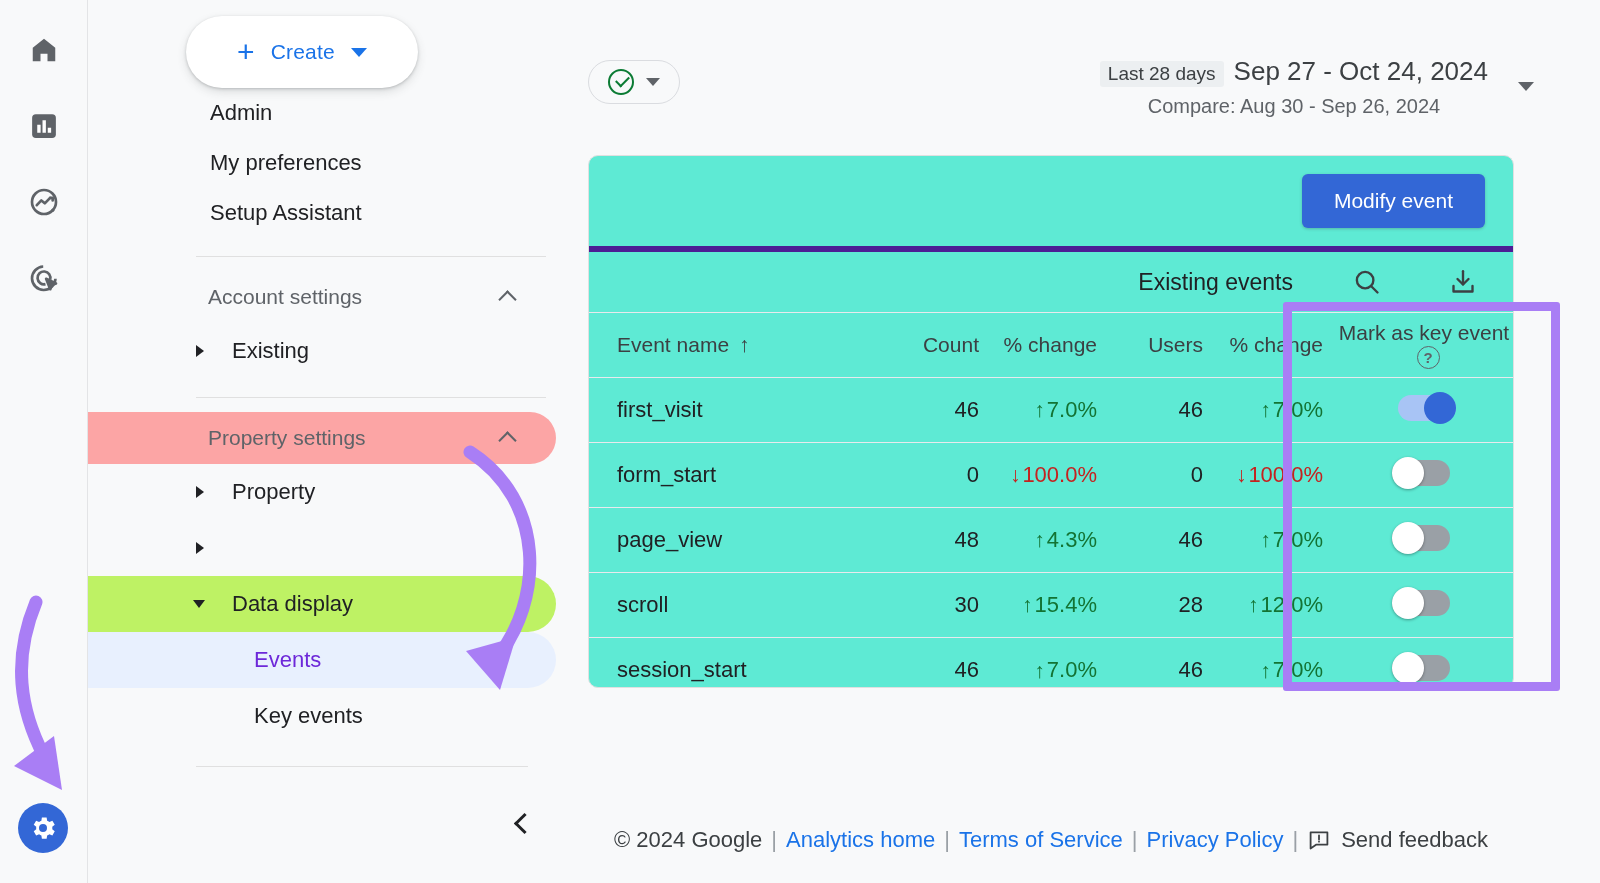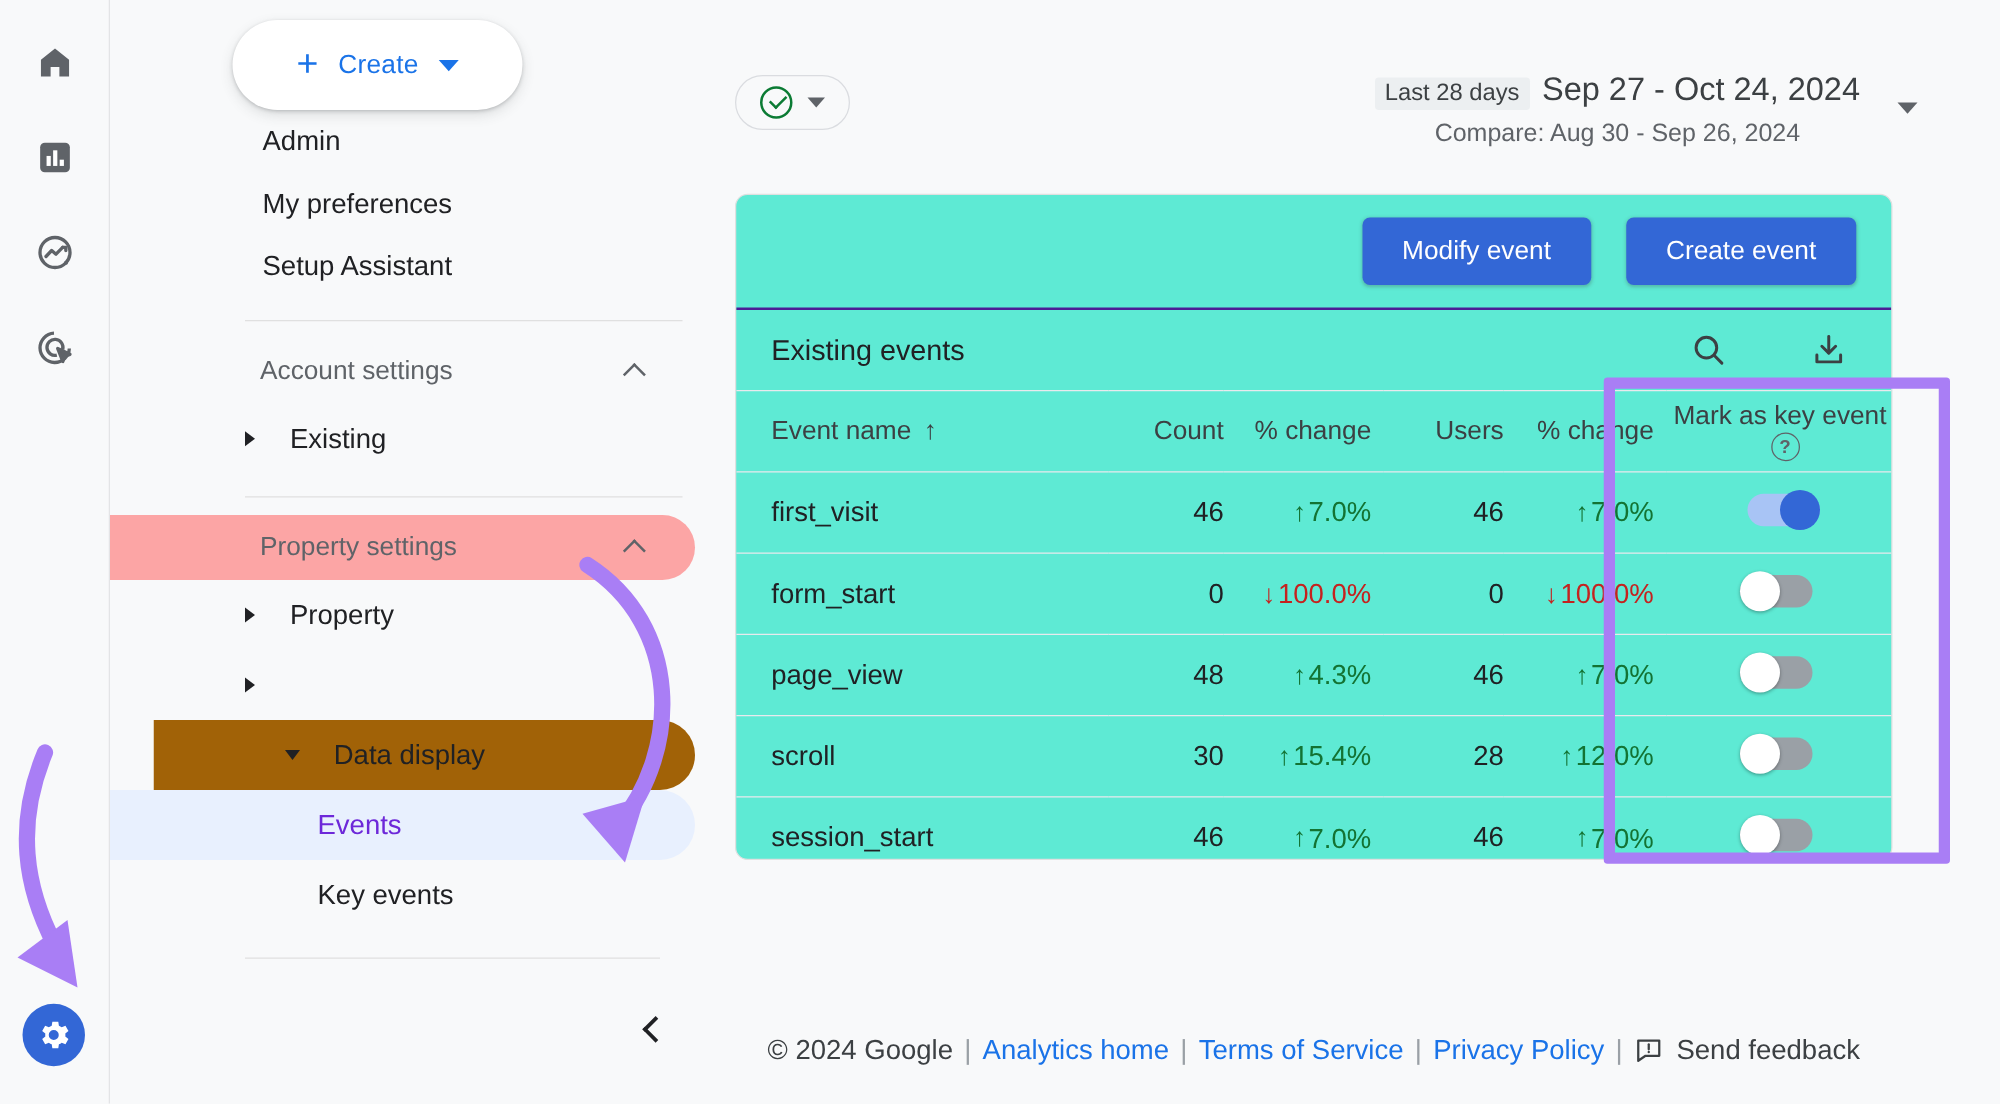--- a/index.html
+++ b/index.html
@@ -99,21 +99,21 @@
     border-top: 6px solid transparent; border-bottom: 6px solid transparent;
     border-left: 8px solid #202124;
   }
   .nav-item .tri-down {
     position: absolute; left: 105px;
     width: 0; height: 0;
     border-left: 6.5px solid transparent; border-right: 6.5px solid transparent;
     border-top: 8px solid #202124;
   }
   .nav-item .lbl { margin-left: 38px; }
-  .nav-item.shaded { background: #a16207; margin-left: 35px; }
+  .nav-item.shaded { background: #bef264; }
   .nav-item.selected { background: #e8f0fe; }
   .nav-item.selected .lbl { color: #6d28d9; margin-left: 60px; }
   .nav-sub { padding-left: 166px; }
   .nav-bottom-divider { height: 1px; background: #e0e0e0; margin: 22px 60px 0 108px; }
   .collapse-btn {
     position: absolute; left: 412px; bottom: 38px;
     width: 44px; height: 44px; display: flex; align-items: center; justify-content: center;
     cursor: pointer;
   }
   .chev-left { width: 15px; height: 15px; border-left: 3px solid #202124; border-bottom: 3px solid #202124; transform: rotate(45deg); margin-left: 5px; }
@@ -168,23 +168,24 @@
     height: 54px; padding: 0 32px;
     border-radius: 6px;
     background: #3367d6; color: #fff;
     font-size: 21px; border: none;
     display: flex; align-items: center; justify-content: center;
     box-shadow: 0 1px 3px rgba(60,64,67,.3);
     cursor: pointer;
     font-family: "Liberation Sans", sans-serif;
   }
   .card-subhead {
-    height: 66px; border-top: 2px solid #4c1d95;
+    height: 66px; border-top: 6px solid #4c1d95;
     display: flex; align-items: center;
     padding: 0 28px 0 28px;
+    text-align: right;
   }
   .subhead-title { font-size: 23px; color: #202124; flex: 1; }
   .icon-btn { width: 44px; height: 44px; display: flex; align-items: center; justify-content: center; cursor: pointer; margin-left: 52px; }
 
   table.evt { width: 100%; border-collapse: collapse; table-layout: fixed; }
   table.evt th, table.evt td { border-top: 1px solid #e8eaed; height: 65px; vertical-align: middle; }
   .col-name   { width: 298px; text-align: left;  padding-left: 28px; }
   .col-count  { width: 92px;  text-align: right; }
   .col-chg1   { width: 128px; text-align: right; padding-right: 10px; }
   .col-users  { width: 96px;  text-align: right; }
@@ -362,21 +363,20 @@
         </div>
         <div class="dr-compare">Compare: Aug 30 - Sep 26, 2024</div>
         <span class="dr-caret"></span>
       </div>
     </div>
 
     <div class="card">
 
       <div class="card-actions">
         <button class="btn-primary">Modify event</button>
-        <button class="btn-primary">Create event</button>
       </div>
 
       <div class="card-subhead">
         <span class="subhead-title">Existing events</span>
         <span class="icon-btn">
           <svg width="30" height="30" viewBox="0 0 24 24" fill="none" stroke="#3c4043" stroke-width="1.9" stroke-linecap="round">
               <circle cx="10.5" cy="10.5" r="6.6"></circle>
               <path d="m15.4 15.4 5 5"></path>
             </svg>
         </span>

